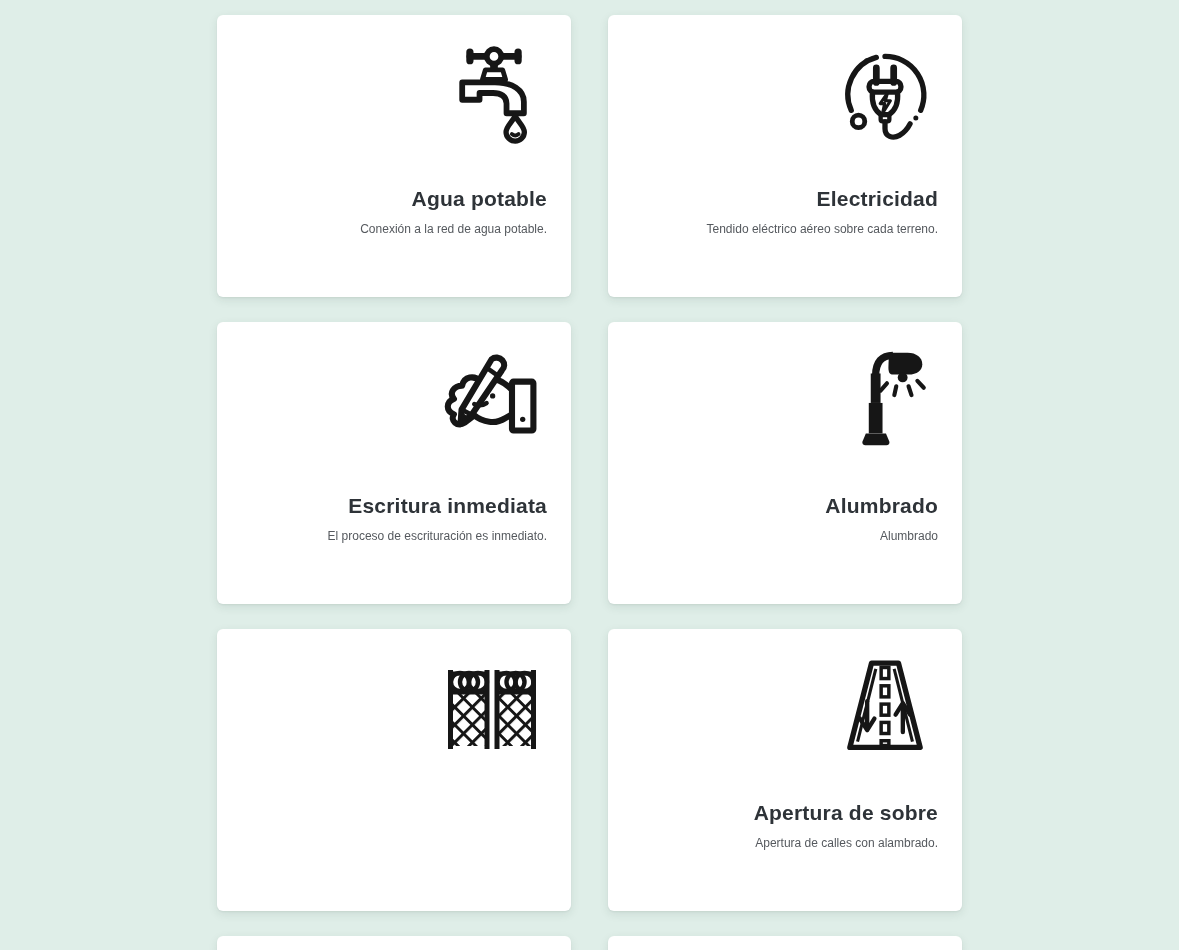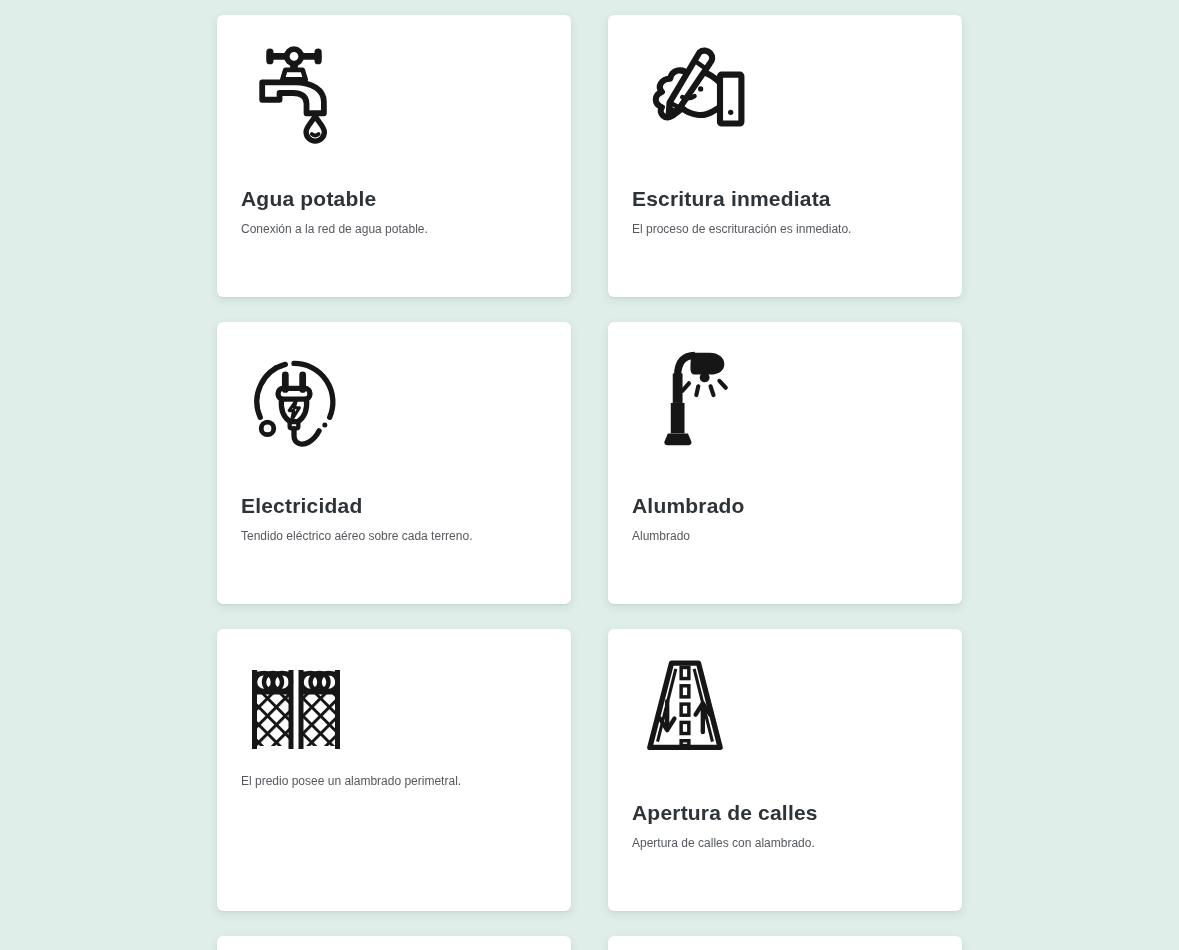--- a/index.html
+++ b/index.html
@@ -12,21 +12,21 @@
     display:flex; flex-wrap:wrap;
     gap:25px 37px;
     justify-content:center;
     align-content:flex-start;
   }
   .card{
     width:354px; height:282px;
     background:#ffffff;
     border-radius:6px;
     box-shadow:0 1px 2px rgba(30,50,40,.06), 0 3px 10px rgba(30,60,45,.10);
-    display:flex; flex-direction:column; align-items:flex-start;
+    display:flex; flex-direction:column; align-items:flex-end;
     text-align:center;
     padding:20px 24px 0;
   }
   .icon-box{
     height:112px; margin-top:2px;
     display:flex; align-items:center; justify-content:center;
   }
   .card-title{
     margin-top:38px;
     font-size:21px; font-weight:700; line-height:1.15;
@@ -55,40 +55,20 @@
           <path d="M55 24 V31" stroke-width="8"></path>
           <path d="M46 31 H64 L67 41 H43 Z" stroke-width="5" stroke-linejoin="round"></path>
           <path d="M22 44 H56 C74 44 86 52 86 64 V76 H68 V66 C68 58 62 55 54 55 H40 V62 H22 Z" stroke-width="6" stroke-linejoin="round"></path>
           <path d="M77 79 C73 86 67.5 90 67.5 95.5 A9.5 9.5 0 0 0 86.5 95.5 C86.5 90 81 86 77 79 Z" stroke-width="5.5" stroke-linejoin="round"></path>
           <path d="M73.5 97.5 Q77 100.5 80.5 97.5" stroke-width="4" stroke-linecap="round"></path>
         </g>
       </svg>
     </div>
     <h3 class="card-title">Agua potable</h3>
     <p class="card-desc">Conexión a la red de agua potable.</p>
-  </article>
-
-  <article class="card">
-    <div class="icon-box">
-      <svg width="123" height="107" viewBox="0 0 120 105">
-        <g stroke="#161616" fill="none" stroke-linejoin="round">
-          <path d="M86 42 C76 32 64 27 55 34 C49 27 39 29 37 38 C29 38 24 45 29 51 C21 54 21 63 29 66 C25 72 32 79 40 74 L49 67 C57 74 70 76 79 70 L86 66" stroke-width="6"></path>
-          <rect x="86" y="34" width="21" height="48" rx="1.5" stroke-width="6"></rect>
-          <path d="M66 12 C69 9.5 74 10 76.5 13 C79 16 79 20 76 23 L46.5 66.5 L35.5 75.5 L36.5 61.5 Z" stroke-width="6" fill="#fff"></path>
-          <path d="M62 21 L72 28" stroke-width="4.5"></path>
-          <path d="M36.5 61.5 L46.5 66.5" stroke-width="4.5"></path>
-          <path d="M38 66 L35.5 75.5 L43 70 Z" fill="#161616" stroke-width="2"></path>
-          <path d="M49 56 C54 58 58 57 61 55" stroke-width="4.5" stroke-linecap="round"></path>
-        </g>
-        <circle cx="67" cy="48" r="2.6" fill="#161616"></circle>
-        <circle cx="96.5" cy="71" r="2.6" fill="#161616"></circle>
-      </svg>
-    </div>
-    <h3 class="card-title">Escritura inmediata</h3>
-    <p class="card-desc">El proceso de escrituración es inmediato.</p>
   </article>
 
   <article class="card">
     <div class="icon-box">
       <svg width="106" height="106" viewBox="0 0 110 110">
         <g stroke="#161616" fill="none" stroke-linecap="round">
           <path d="M55 17 A40 40 0 0 1 92 73" stroke-width="5.5"></path>
           <path d="M46 18 A40 40 0 0 0 20 73" stroke-width="5.5"></path>
           <circle cx="27.5" cy="84.5" r="6.5" stroke-width="5" fill="#fff"></circle>
           <circle cx="36" cy="21.5" r="2.6" fill="#161616" stroke="none"></circle>
@@ -97,20 +77,40 @@
           <rect x="38.5" y="43" width="33" height="11" rx="5" stroke-width="5.5"></rect>
           <path d="M42 54 C41 65 44 73 51 77.5 H59 C66 73 69 65 68 54" stroke-width="5.5" stroke-linejoin="round"></path>
           <rect x="50.5" y="77.5" width="9" height="7" rx="2" stroke-width="4.5"></rect>
           <path d="M55 85 V92 C55 100 63 103 70 99 C75 96 79 91 81 87" stroke-width="5.5"></path>
           <path d="M57.5 55 L50 66 H54.6 L52.5 76 L60.6 63 H55.4 Z" stroke-width="3.2" stroke-linejoin="round"></path>
         </g>
       </svg>
     </div>
     <h3 class="card-title">Electricidad</h3>
     <p class="card-desc">Tendido eléctrico aéreo sobre cada terreno.</p>
+  </article>
+
+  <article class="card">
+    <div class="icon-box">
+      <svg width="123" height="107" viewBox="0 0 120 105">
+        <g stroke="#161616" fill="none" stroke-linejoin="round">
+          <path d="M86 42 C76 32 64 27 55 34 C49 27 39 29 37 38 C29 38 24 45 29 51 C21 54 21 63 29 66 C25 72 32 79 40 74 L49 67 C57 74 70 76 79 70 L86 66" stroke-width="6"></path>
+          <rect x="86" y="34" width="21" height="48" rx="1.5" stroke-width="6"></rect>
+          <path d="M66 12 C69 9.5 74 10 76.5 13 C79 16 79 20 76 23 L46.5 66.5 L35.5 75.5 L36.5 61.5 Z" stroke-width="6" fill="#fff"></path>
+          <path d="M62 21 L72 28" stroke-width="4.5"></path>
+          <path d="M36.5 61.5 L46.5 66.5" stroke-width="4.5"></path>
+          <path d="M38 66 L35.5 75.5 L43 70 Z" fill="#161616" stroke-width="2"></path>
+          <path d="M49 56 C54 58 58 57 61 55" stroke-width="4.5" stroke-linecap="round"></path>
+        </g>
+        <circle cx="67" cy="48" r="2.6" fill="#161616"></circle>
+        <circle cx="96.5" cy="71" r="2.6" fill="#161616"></circle>
+      </svg>
+    </div>
+    <h3 class="card-title">Escritura inmediata</h3>
+    <p class="card-desc">El proceso de escrituración es inmediato.</p>
   </article>
 
   <article class="card">
     <div class="icon-box">
       <svg width="108" height="108" viewBox="0 0 110 110">
         <g fill="#161616" stroke="none">
           <path d="M60 7 H79 C88 7 94 12 94 18.5 C94 25 88.5 29 80 29 H63 C60.5 29 59.5 26 59.5 22 Z"></path>
           <circle cx="74" cy="32" r="5"></circle>
           <rect x="41.5" y="28" width="10" height="30"></rect>
           <rect x="39.5" y="58" width="14" height="31"></rect>
@@ -148,21 +148,20 @@
           <circle cx="69.5" cy="30" r="9" stroke-width="4.4"></circle>
           <circle cx="78.5" cy="30" r="9" stroke-width="4.4"></circle>
           <circle cx="87.5" cy="30" r="9" stroke-width="4.4"></circle>
           <path d="M13.5 18 V97" stroke-width="5"></path>
           <path d="M50 18 V97" stroke-width="5"></path>
           <path d="M60 18 V97" stroke-width="5"></path>
           <path d="M96.5 18 V97" stroke-width="5"></path>
         </g>
       </svg>
     </div>
-    <p class="card-desc">El predio posee un alambrado perimetral.</p>
   </article>
 
   <article class="card">
     <div class="icon-box">
       <svg width="106" height="106" viewBox="0 0 110 110">
         <g stroke="#161616" fill="none" stroke-linejoin="round">
           <path d="M41 9.5 H69 L91.5 97 H18.5 Z" stroke-width="5.5"></path>
           <path d="M45.5 15.5 L26.5 91" stroke-width="3.2"></path>
           <path d="M64.5 15.5 L83.5 91" stroke-width="3.2"></path>
         </g>
@@ -174,21 +173,21 @@
           <rect x="51" y="90" width="8" height="5"></rect>
         </g>
         <g stroke="#161616" fill="none" stroke-width="4.5" stroke-linecap="round" stroke-linejoin="round">
           <path d="M36.5 49 V77"></path>
           <path d="M29 67 L36.5 79 L44 67"></path>
           <path d="M73.5 81 V53"></path>
           <path d="M66 63 L73.5 51 L81 63"></path>
         </g>
       </svg>
     </div>
-    <h3 class="card-title">Apertura de calles</h3>
+    <h3 class="card-title">Apertura de sobre</h3>
     <p class="card-desc">Apertura de calles con alambrado.</p>
   </article>
 
   <article class="card">
     
     
     
   </article>
 
   <article class="card">

